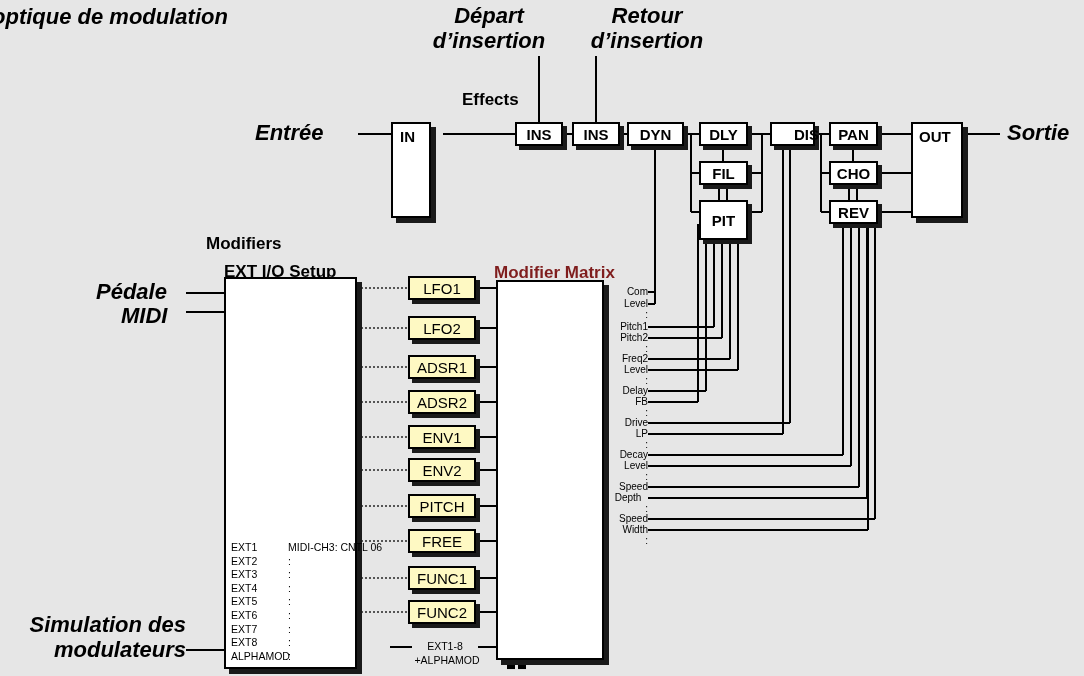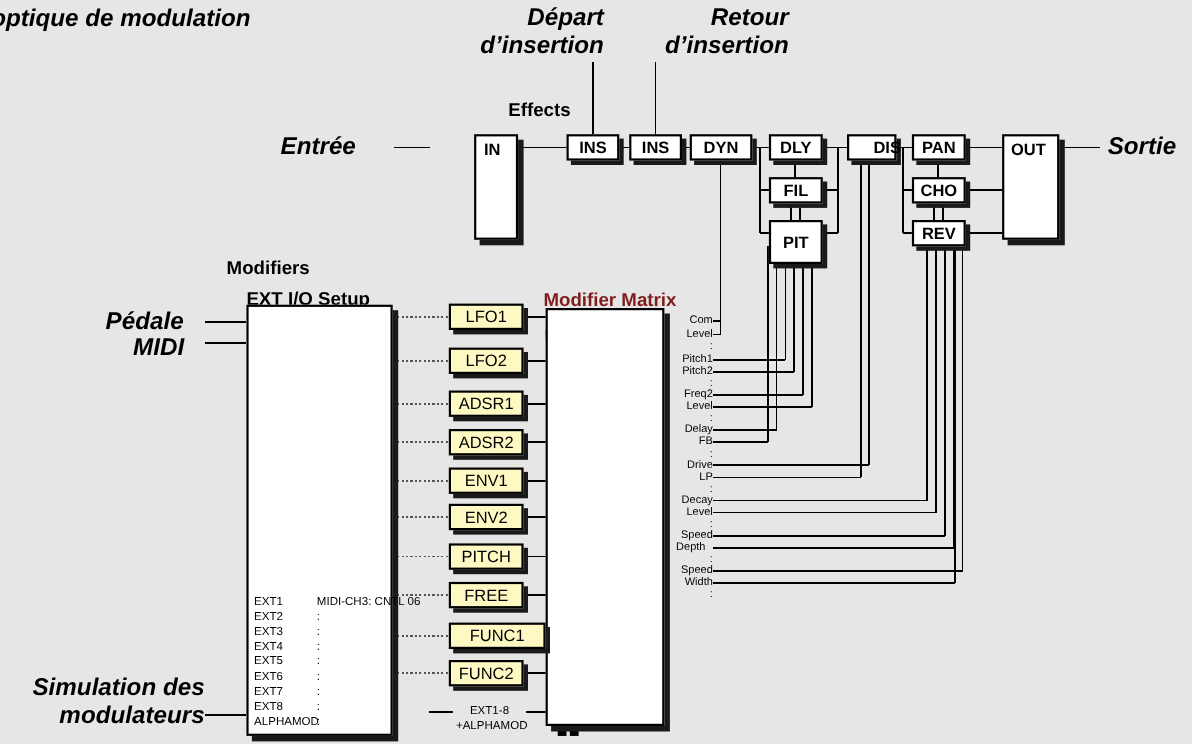--- a/index.html
+++ b/index.html
@@ -15,21 +15,21 @@
 
   
   .fr-label{
     font-weight:bold;font-style:italic;
     font-size:22px;color:#000;
     white-space:pre;
     position:absolute;
   }
   .hdr-ital{
     font-weight:bold;font-style:italic;font-size:22px;
-    position:absolute;white-space:pre;text-align:right;
+    position:absolute;white-space:pre;text-align:center;
   }
   .sec-label{
     position:absolute;font-weight:bold;font-size:17px;color:#000;white-space:pre;
   }
   .matrix-title{
     position:absolute;font-weight:bold;font-size:17px;color:#7f1d1d;white-space:pre;
   }
   .param-lbl{
     position:absolute;font-size:10px;color:#000;white-space:pre;text-align:right;
   }
@@ -271,21 +271,21 @@
 modulateurs</div>
 
   <div class="sec-label" style="left:462px;top:90px;">Effects</div>
 
   <div class="sec-label" style="left:206px;top:234px;">Modifiers</div>
 
   <div class="sec-label" style="left:224px;top:262px;">EXT I/O Setup</div>
 
   <div class="matrix-title" style="left:494px;top:263px;">Modifier Matrix</div>
 
-  <div class="io-box" style="left:391px;top:122px;width:40px;height:96px;margin-left:40px;">
+  <div class="io-box" style="left:391px;top:122px;width:40px;height:96px;">
     <div class="bxlbl" style="font-weight:bold;font-size:15px;margin:4px 0 0 7px;">IN</div>
   </div>
 
   <div class="io-box" style="left:911px;top:122px;width:52px;height:96px;">
     <div class="bxlbl" style="font-weight:bold;font-size:15px;margin:4px 0 0 6px;">OUT</div>
   </div>
 
   <div class="io-box" style="left:224px;top:277px;width:133px;height:392px;"></div>
 
   <div class="matrix-box" style="left:496px;top:280px;width:108px;height:380px;"></div>
@@ -340,21 +340,21 @@
       </div>
       <div class="mod-box" style="left: 408px; top: 458px; width: 68px; height: 24px;">
         <span class="bxlbl">ENV2</span>
       </div>
       <div class="mod-box" style="left: 408px; top: 494px; width: 68px; height: 24px;">
         <span class="bxlbl">PITCH</span>
       </div>
       <div class="mod-box" style="left: 408px; top: 529px; width: 68px; height: 24px;">
         <span class="bxlbl">FREE</span>
       </div>
-      <div class="mod-box" style="left: 408px; top: 566px; width: 88px; height: 24px;">
+      <div class="mod-box" style="left: 408px; top: 566px; width: 68px; height: 24px;">
         <span class="bxlbl">FUNC1</span>
       </div>
       <div class="mod-box" style="left: 408px; top: 600px; width: 68px; height: 24px;">
         <span class="bxlbl">FUNC2</span>
       </div>
     </div>
   <div id="ext-rows">
       <div class="ext-lbl" style="left: 231px; top: 541px;">EXT1</div>
       <div class="ext-val" style="left: 288px; top: 541px;">MIDI-CH3: CNTL 06</div>
       <div class="ext-lbl" style="left: 231px; top: 554.6px;">EXT2</div>

